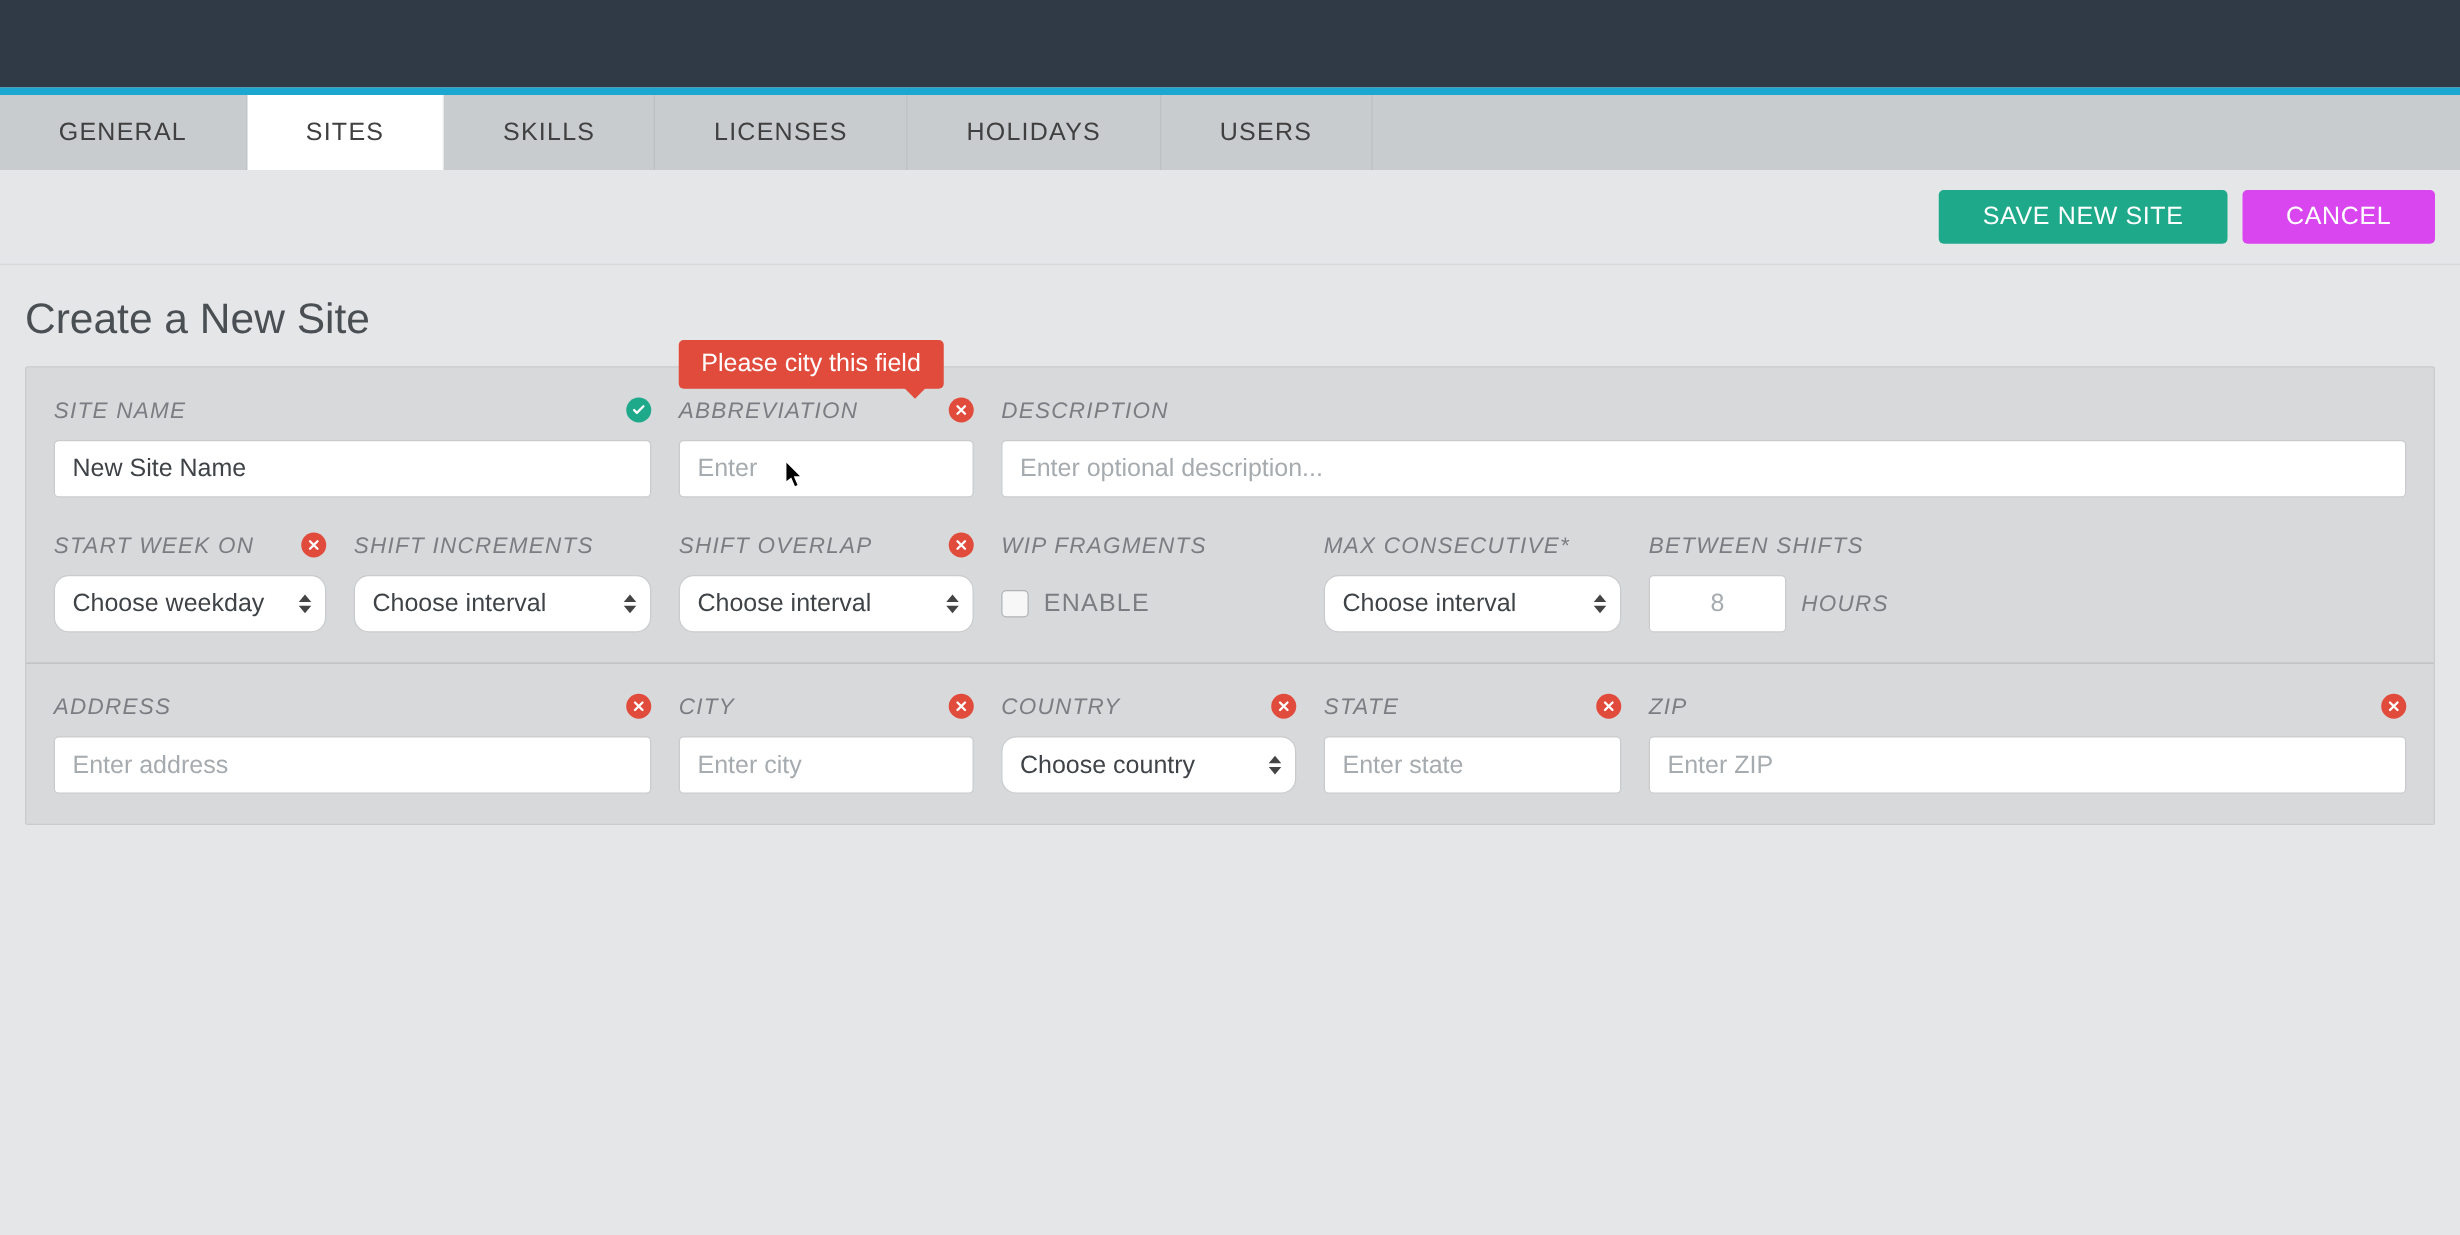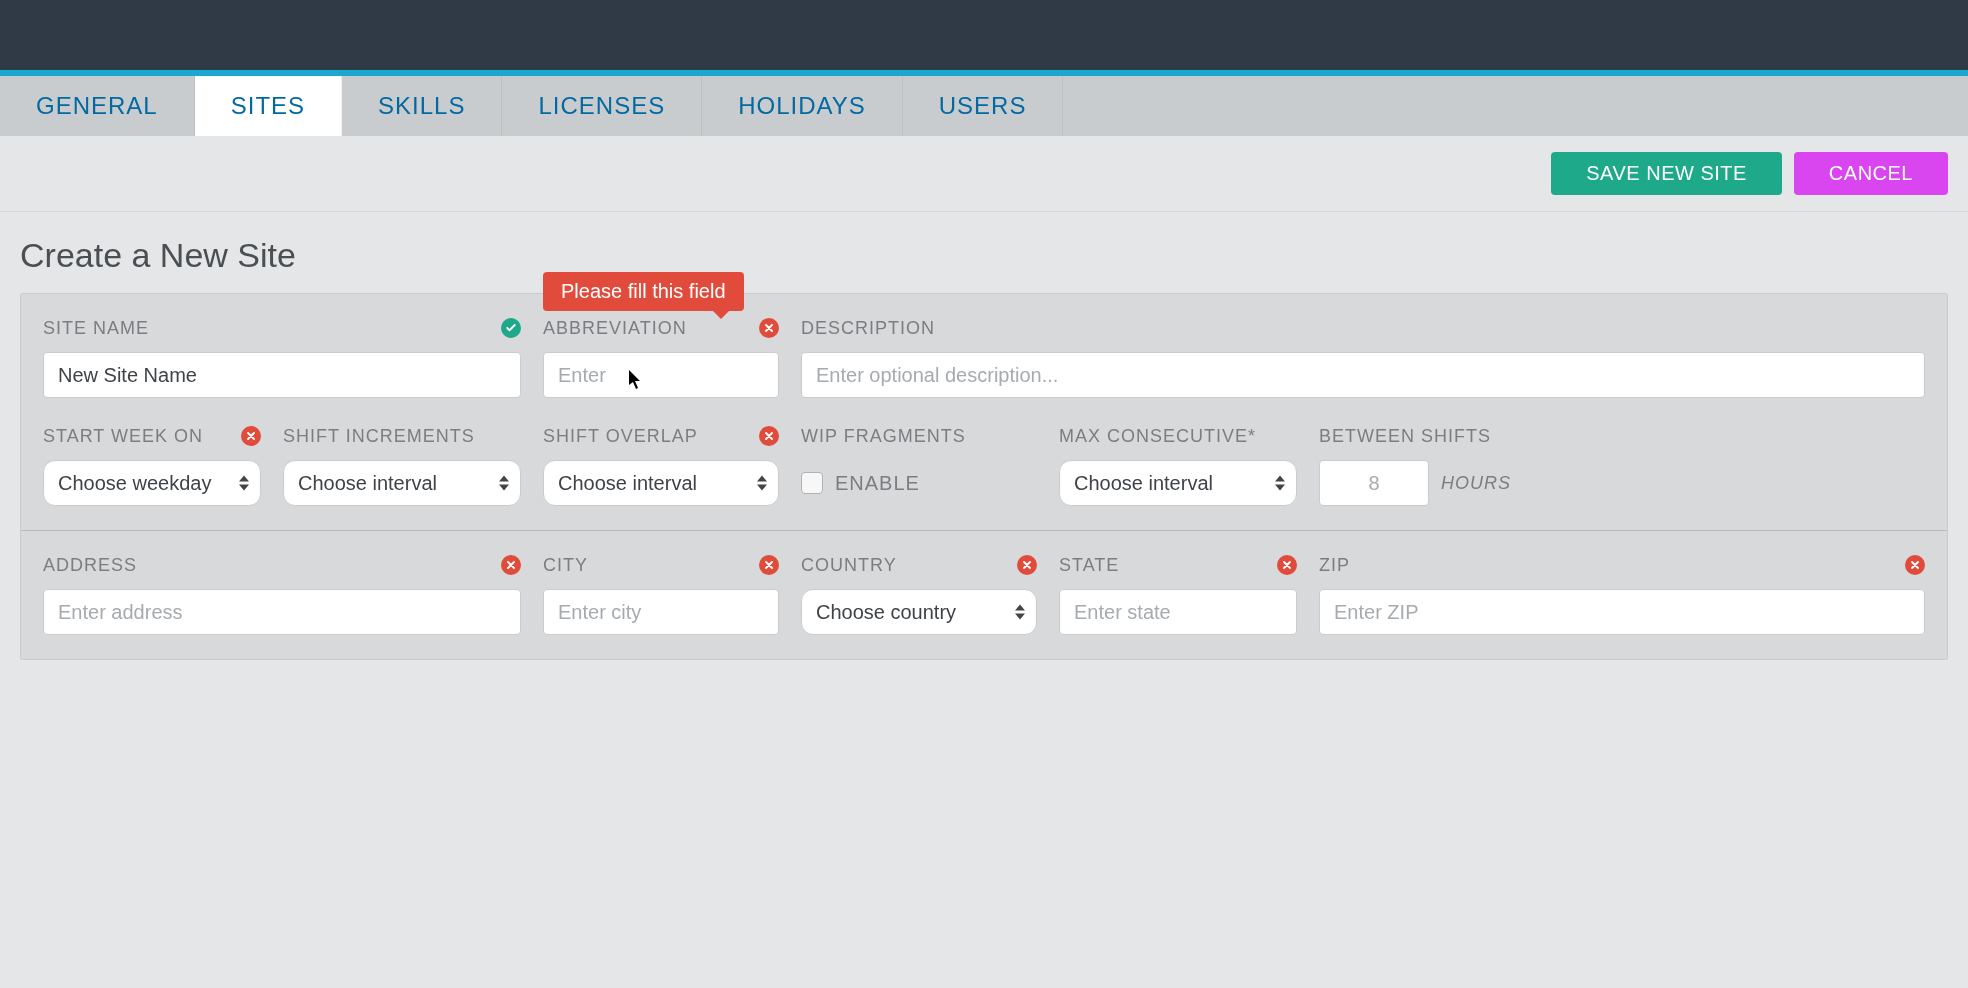--- a/index.html
+++ b/index.html
@@ -20,25 +20,25 @@
 .accent-strip {
   background: #1ca7d0;
   height: 6px;
 }
 .tabs {
   background: #c9ccce;
   display: flex;
   height: 60px;
 }
 .tab {
-  padding: 0 36px;
+  padding: 0 47px;
   display: flex;
   align-items: center;
-  color: #0369a1;
-  font-size: 24px;
+  color: #404040;
+  font-size: 20px;
   letter-spacing: 1px;
   cursor: pointer;
   border-right: 1px solid rgba(0,0,0,0.06);
 }
 .tab.active {
   background: #ffffff;
 }
 .action-bar {
   display: flex;
   justify-content: flex-end;
@@ -94,20 +94,21 @@
   display: flex;
   align-items: center;
   justify-content: space-between;
   height: 28px;
   margin-bottom: 10px;
 }
 .field-label {
   font-size: 18px;
   letter-spacing: 1px;
   color: #7a7e82;
+  font-style: italic;
 }
 .input, .select {
   height: 46px;
   border: 1px solid #c9cbcd;
   border-radius: 4px;
   background: #ffffff;
   padding: 0 14px;
   font-size: 20px;
   color: #3f4347;
   width: 100%;
@@ -282,21 +283,21 @@
             <span class="status-icon status-ok">
               <svg viewBox="0 0 16 16">
                   <path d="M3 8l3 3 7-7" stroke="#fff" stroke-width="2.5" fill="none" stroke-linecap="round" stroke-linejoin="round"></path>
                 </svg>
             </span>
           </div>
           <input class="input" value="New Site Name" style="">
         </div>
 
         <div class="field" style="flex:0 0 236px;position:relative">
-          <div class="tooltip">Please fill this field</div>
+          <div class="tooltip">Please city this field</div>
           <div class="field-label-row">
             <span class="field-label">ABBREVIATION</span>
             <span class="status-icon status-error">
               <svg viewBox="0 0 16 16">
                   <path d="M4 4l8 8M12 4l-8 8" stroke="#fff" stroke-width="2.5" stroke-linecap="round"></path>
                 </svg>
             </span>
           </div>
           <div style="position:relative">
             <input class="input" placeholder="Enter" style="">

